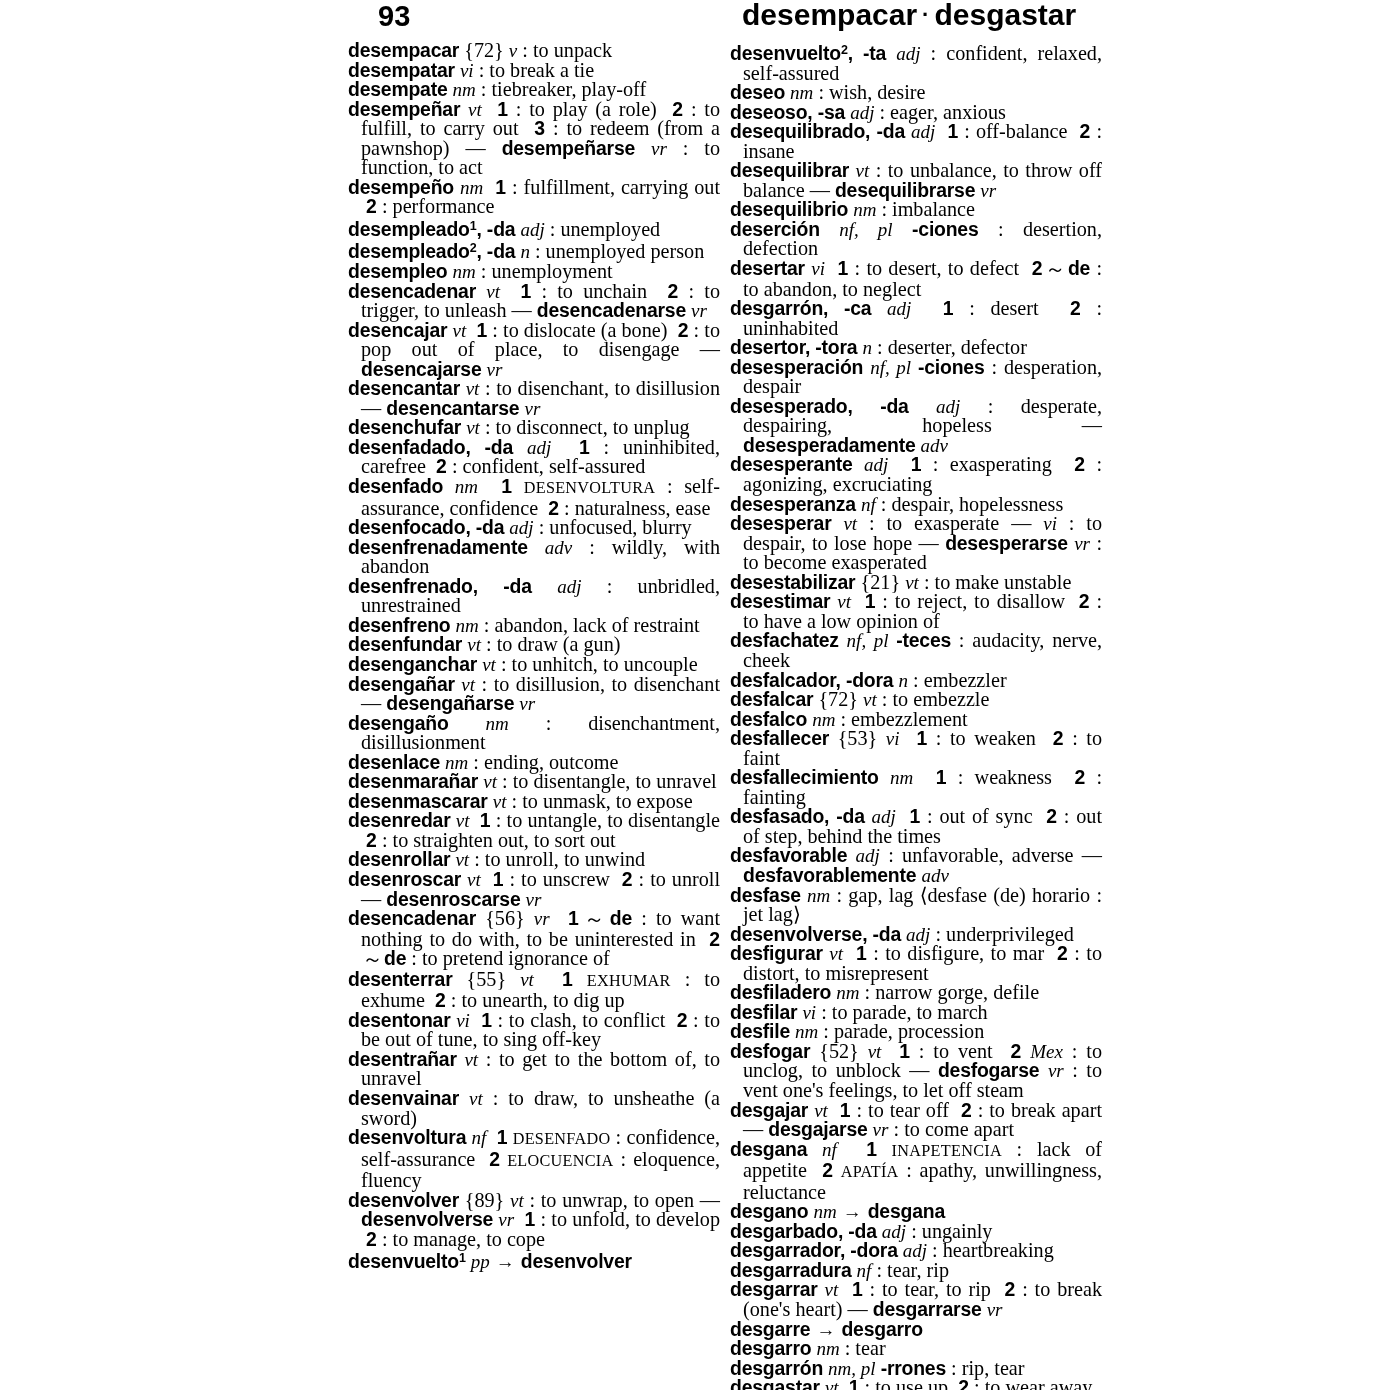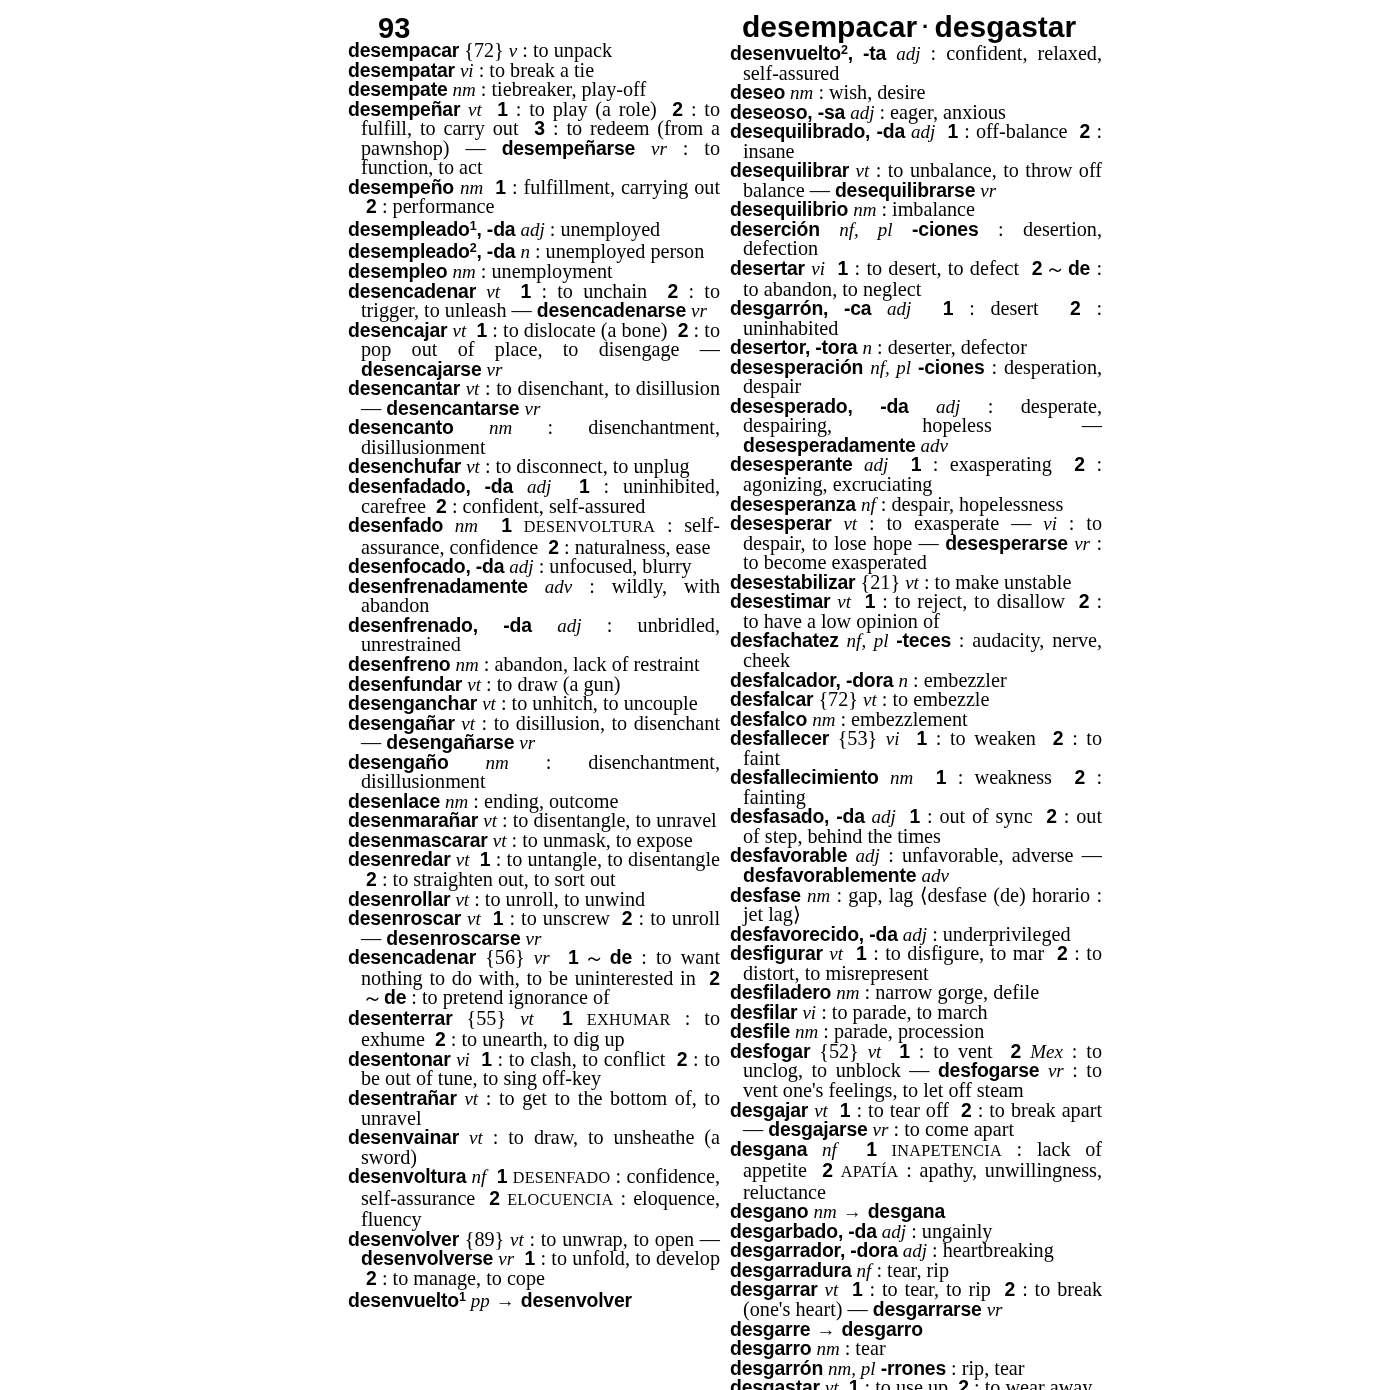--- a/index.html
+++ b/index.html
@@ -14,21 +14,21 @@
     height: 1390px;
     background: #ffffff;
     overflow: hidden;
     color: #000000;
   }
 
   
   .running-head {
     position: absolute;
     left: 0;
-    top: 12px;
+    top: 0;
     width: 1390px;
     height: 38px;
     font-family: "Liberation Sans", sans-serif;
     font-weight: bold;
     font-size: 29px;
     line-height: 33px;
   }
   .folio {
     position: absolute;
     left: 378px;
@@ -134,21 +134,20 @@
         <p class="entry"><b class="hw">desempatar</b> <i class="pos">vi</i> : to break a tie</p>
         <p class="entry"><b class="hw">desempate</b> <i class="pos">nm</i> : tiebreaker, play-off</p>
         <p class="entry"><b class="hw">desempeñar</b> <i class="pos">vt</i> &nbsp;<b class="sense">1</b> : to play (a role) &nbsp;<b class="sense">2</b> : to fulfill, to carry out &nbsp;<b class="sense">3</b> : to redeem (from a pawnshop) — <b class="hw">desempeñarse</b> <i class="pos">vr</i> : to function, to act</p>
         <p class="entry"><b class="hw">desempeño</b> <i class="pos">nm</i> &nbsp;<b class="sense">1</b> : fulfillment, carrying out &nbsp;<b class="sense">2</b> : performance</p>
         <p class="entry"><b class="hw">desempleado<sup class="sup">1</sup>, -da</b> <i class="pos">adj</i> : unemployed</p>
         <p class="entry"><b class="hw">desempleado<sup class="sup">2</sup>, -da</b> <i class="pos">n</i> : unemployed person</p>
         <p class="entry"><b class="hw">desempleo</b> <i class="pos">nm</i> : unemployment</p>
         <p class="entry"><b class="hw">desencadenar</b> <i class="pos">vt</i> &nbsp;<b class="sense">1</b> : to unchain &nbsp;<b class="sense">2</b> : to trigger, to unleash — <b class="hw">desencadenarse</b> <i class="pos">vr</i></p>
         <p class="entry"><b class="hw">desencajar</b> <i class="pos">vt</i> &nbsp;<b class="sense">1</b> : to dislocate (a bone) &nbsp;<b class="sense">2</b> : to pop out of place, to disengage — <b class="hw">desencajarse</b> <i class="pos">vr</i></p>
         <p class="entry"><b class="hw">desencantar</b> <i class="pos">vt</i> : to disenchant, to disillusion — <b class="hw">desencantarse</b> <i class="pos">vr</i></p>
-        <p class="entry"><b class="hw">desencanto</b> <i class="pos">nm</i> : disenchantment, disillusionment</p>
         <p class="entry"><b class="hw">desenchufar</b> <i class="pos">vt</i> : to disconnect, to unplug</p>
         <p class="entry"><b class="hw">desenfadado, -da</b> <i class="pos">adj</i> &nbsp;<b class="sense">1</b> : uninhibited, carefree &nbsp;<b class="sense">2</b> : confident, self-assured</p>
         <p class="entry"><b class="hw">desenfado</b> <i class="pos">nm</i> &nbsp;<b class="sense">1</b> <span class="sc">DESENVOLTURA</span> : self-assurance, confidence &nbsp;<b class="sense">2</b> : naturalness, ease</p>
         <p class="entry"><b class="hw">desenfocado, -da</b> <i class="pos">adj</i> : unfocused, blurry</p>
         <p class="entry"><b class="hw">desenfrenadamente</b> <i class="pos">adv</i> : wildly, with abandon</p>
         <p class="entry"><b class="hw">desenfrenado, -da</b> <i class="pos">adj</i> : unbridled, unrestrained</p>
         <p class="entry"><b class="hw">desenfreno</b> <i class="pos">nm</i> : abandon, lack of restraint</p>
         <p class="entry"><b class="hw">desenfundar</b> <i class="pos">vt</i> : to draw (a gun)</p>
         <p class="entry"><b class="hw">desenganchar</b> <i class="pos">vt</i> : to unhitch, to uncouple</p>
         <p class="entry"><b class="hw">desengañar</b> <i class="pos">vt</i> : to disillusion, to disenchant — <b class="hw">desengañarse</b> <i class="pos">vr</i></p>
@@ -188,21 +187,21 @@
         <p class="entry"><b class="hw">desestimar</b> <i class="pos">vt</i> &nbsp;<b class="sense">1</b> : to reject, to disallow &nbsp;<b class="sense">2</b> : to have a low opinion of</p>
         <p class="entry"><b class="hw">desfachatez</b> <i class="pos">nf, pl</i> <b class="hw">-teces</b> : audacity, nerve, cheek</p>
         <p class="entry"><b class="hw">desfalcador, -dora</b> <i class="pos">n</i> : embezzler</p>
         <p class="entry"><b class="hw">desfalcar</b> {72} <i class="pos">vt</i> : to embezzle</p>
         <p class="entry"><b class="hw">desfalco</b> <i class="pos">nm</i> : embezzlement</p>
         <p class="entry"><b class="hw">desfallecer</b> {53} <i class="pos">vi</i> &nbsp;<b class="sense">1</b> : to weaken &nbsp;<b class="sense">2</b> : to faint</p>
         <p class="entry"><b class="hw">desfallecimiento</b> <i class="pos">nm</i> &nbsp;<b class="sense">1</b> : weakness &nbsp;<b class="sense">2</b> : fainting</p>
         <p class="entry"><b class="hw">desfasado, -da</b> <i class="pos">adj</i> &nbsp;<b class="sense">1</b> : out of sync &nbsp;<b class="sense">2</b> : out of step, behind the times</p>
         <p class="entry"><b class="hw">desfavorable</b> <i class="pos">adj</i> : unfavorable, adverse — <b class="hw">desfavorablemente</b> <i class="pos">adv</i></p>
         <p class="entry"><b class="hw">desfase</b> <i class="pos">nm</i> : gap, lag ⟨desfase (de) horario : jet lag⟩</p>
-        <p class="entry"><b class="hw">desfavorecido, -da</b> <i class="pos">adj</i> : underprivileged</p>
+        <p class="entry"><b class="hw">desenvolverse, -da</b> <i class="pos">adj</i> : underprivileged</p>
         <p class="entry"><b class="hw">desfigurar</b> <i class="pos">vt</i> &nbsp;<b class="sense">1</b> : to disfigure, to mar &nbsp;<b class="sense">2</b> : to distort, to misrepresent</p>
         <p class="entry"><b class="hw">desfiladero</b> <i class="pos">nm</i> : narrow gorge, defile</p>
         <p class="entry"><b class="hw">desfilar</b> <i class="pos">vi</i> : to parade, to march</p>
         <p class="entry"><b class="hw">desfile</b> <i class="pos">nm</i> : parade, procession</p>
         <p class="entry"><b class="hw">desfogar</b> {52} <i class="pos">vt</i> &nbsp;<b class="sense">1</b> : to vent &nbsp;<b class="sense">2</b> <i class="pos">Mex</i> : to unclog, to unblock — <b class="hw">desfogarse</b> <i class="pos">vr</i> : to vent one's feelings, to let off steam</p>
         <p class="entry"><b class="hw">desgajar</b> <i class="pos">vt</i> &nbsp;<b class="sense">1</b> : to tear off &nbsp;<b class="sense">2</b> : to break apart — <b class="hw">desgajarse</b> <i class="pos">vr</i> : to come apart</p>
         <p class="entry"><b class="hw">desgana</b> <i class="pos">nf</i> &nbsp;<b class="sense">1</b> <span class="sc">INAPETENCIA</span> : lack of appetite &nbsp;<b class="sense">2</b> <span class="sc">APATÍA</span> : apathy, unwillingness, reluctance</p>
         <p class="entry"><b class="hw">desgano</b> <i class="pos">nm</i> <span class="arrow">→</span> <b class="hw">desgana</b></p>
         <p class="entry"><b class="hw">desgarbado, -da</b> <i class="pos">adj</i> : ungainly</p>
         <p class="entry"><b class="hw">desgarrador, -dora</b> <i class="pos">adj</i> : heartbreaking</p>

